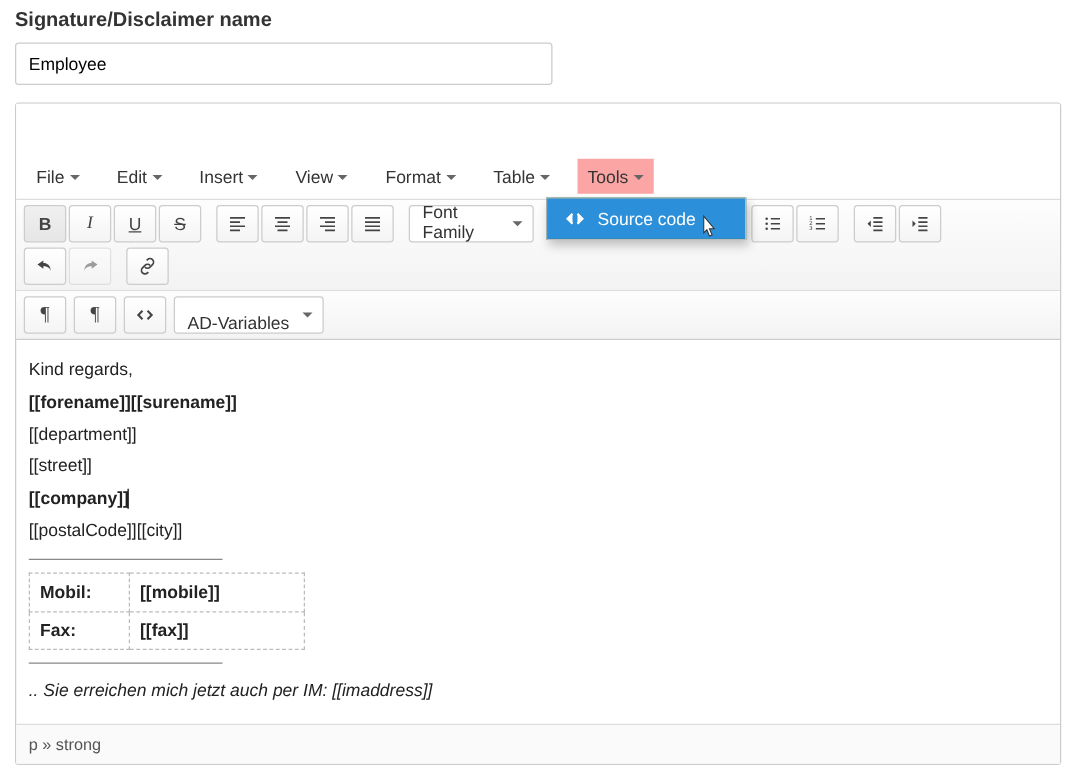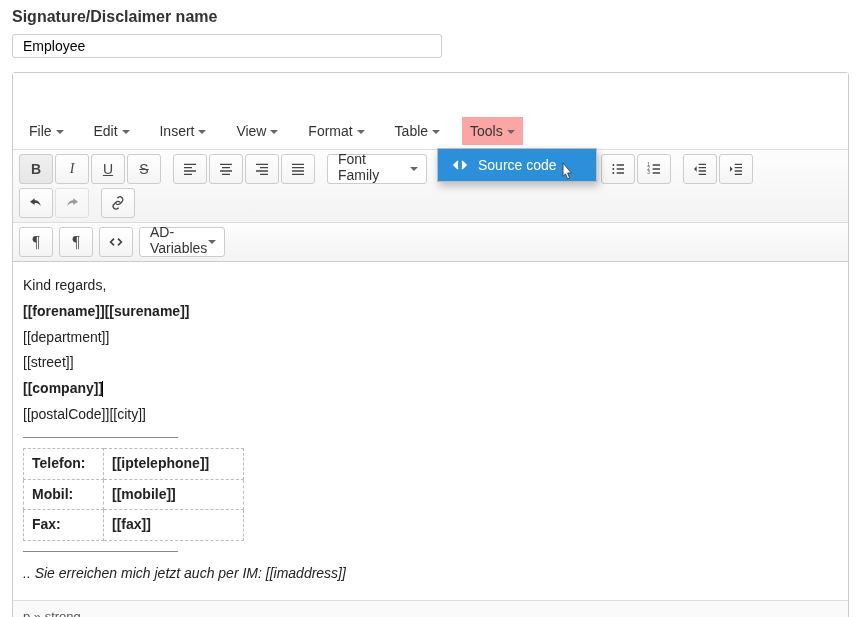--- a/index.html
+++ b/index.html
@@ -1,18 +1,18 @@
 <!DOCTYPE html>
 <html><head>
 <meta charset="utf-8">
 <style>
   * { box-sizing: border-box; margin: 0; padding: 0; }
   body { font-family: Arial, Helvetica, sans-serif; font-size: 14px; color: #333; background: #fff; padding: 8px 12px; width: 861px; }
   .label { font-weight: bold; font-size: 16px; margin-bottom: 8px; color: #333; }
-  .name-input { width: 430px; height: 24px; border: 1px solid #ccc; border-radius: 3px; padding: 6px 10px; font-size: 14px; margin-bottom: 14px; }
+  .name-input { width: 430px; height: 34px; border: 1px solid #ccc; border-radius: 3px; padding: 6px 10px; font-size: 14px; margin-bottom: 14px; }
   .editor-wrap { border: 1px solid #ccc; border-radius: 3px; }
   .menubar { padding: 4px 8px; border-bottom: 1px solid #ddd; background: #fff; position: relative; }
   .menu-item { display: inline-block; padding: 6px 8px; font-size: 14px; color: #333; cursor: pointer; margin-right: 10px; }
   .menu-item.open { background: #fca5a5; margin-top: 40px; }
   .caret { display: inline-block; margin-left: 4px; vertical-align: middle; border-top: 4px solid #666; border-left: 4px solid transparent; border-right: 4px solid transparent; }
   .toolbar { padding: 4px 6px; border-bottom: 1px solid #ddd; background: linear-gradient(#fdfdfd,#f3f3f3); display: flex; flex-wrap: wrap; align-items: center; gap: 4px; }
   .tb-group { display: inline-flex; gap: 0; margin-right: 6px; }
   .tb-btn { width: 34px; height: 30px; border: 1px solid #ccc; background: linear-gradient(#fff,#f4f4f4); border-radius: 3px; display: inline-flex; align-items: center; justify-content: center; cursor: pointer; font-size: 14px; color: #444; margin-right: 2px; }
   .tb-btn svg { width: 16px; height: 16px; }
   .tb-btn.bold-active { background: linear-gradient(#f0f0f0,#e6e6e6); }
@@ -27,21 +27,21 @@
   .sig-table td:first-child { font-weight: bold; width: 80px; }
   .sig-table td:last-child { width: 140px; font-weight: bold; }
   .italic-line { font-style: italic; }
   .path-bar { border-top: 1px solid #ddd; padding: 8px 10px; font-size: 13px; color: #555; background: #fafafa; }
   .dropdown { position: absolute; top: 100%; left: 424px; background: #0f766e; border: 1px solid #bbb; box-shadow: 2px 4px 8px rgba(0,0,0,0.25); min-width: 160px; z-index: 10; margin-top: -1px; }
   .dropdown-item { padding: 8px 14px; font-size: 14px; color: #333; cursor: pointer; display: flex; align-items: center; gap: 10px; }
   .dropdown-item.hover { background: #2b90d9; color: #fff; }
   .dropdown-item.hover svg { fill: #fff; stroke: #fff; }
   .cursor-ptr { position: absolute; width: 20px; height: 24px; pointer-events: none; }
   .ff-select { width: 100px; }
-  .adv-select { width: 86px; }
+  .adv-select { width: 120px; }
   .para-icon { font-family: Georgia, serif; font-size: 16px; }
 </style>
 </head>
 <body>
 
 
 
 <div class="label">Signature/Disclaimer name</div>
 
 <input class="name-input" type="text" value="Employee" style="">
@@ -186,24 +186,20 @@
   <div class="content-area">
     <p>Kind regards,</p>
     <p><b>[[forename]][[surename]]</b></p>
     <p>[[department]]</p>
     <p>[[street]]</p>
     <p><b><span>[[company]]</span></b><span style="border-left:1px solid #000;display:inline-block;height:16px;vertical-align:middle;margin-left:-1px;"></span></p>
     <p>[[postalCode]][[city]]</p>
     <hr class="hr-line">
     <table class="sig-table">
       <tbody>
-          <tr>
-            <td>Telefon:</td>
-            <td>[[iptelephone]]</td>
-          </tr>
       <tr>
             <td>Mobil:</td>
             <td>[[mobile]]</td>
           </tr>
       <tr>
             <td>Fax:</td>
             <td>[[fax]]</td>
           </tr>
     </tbody>
       </table>

